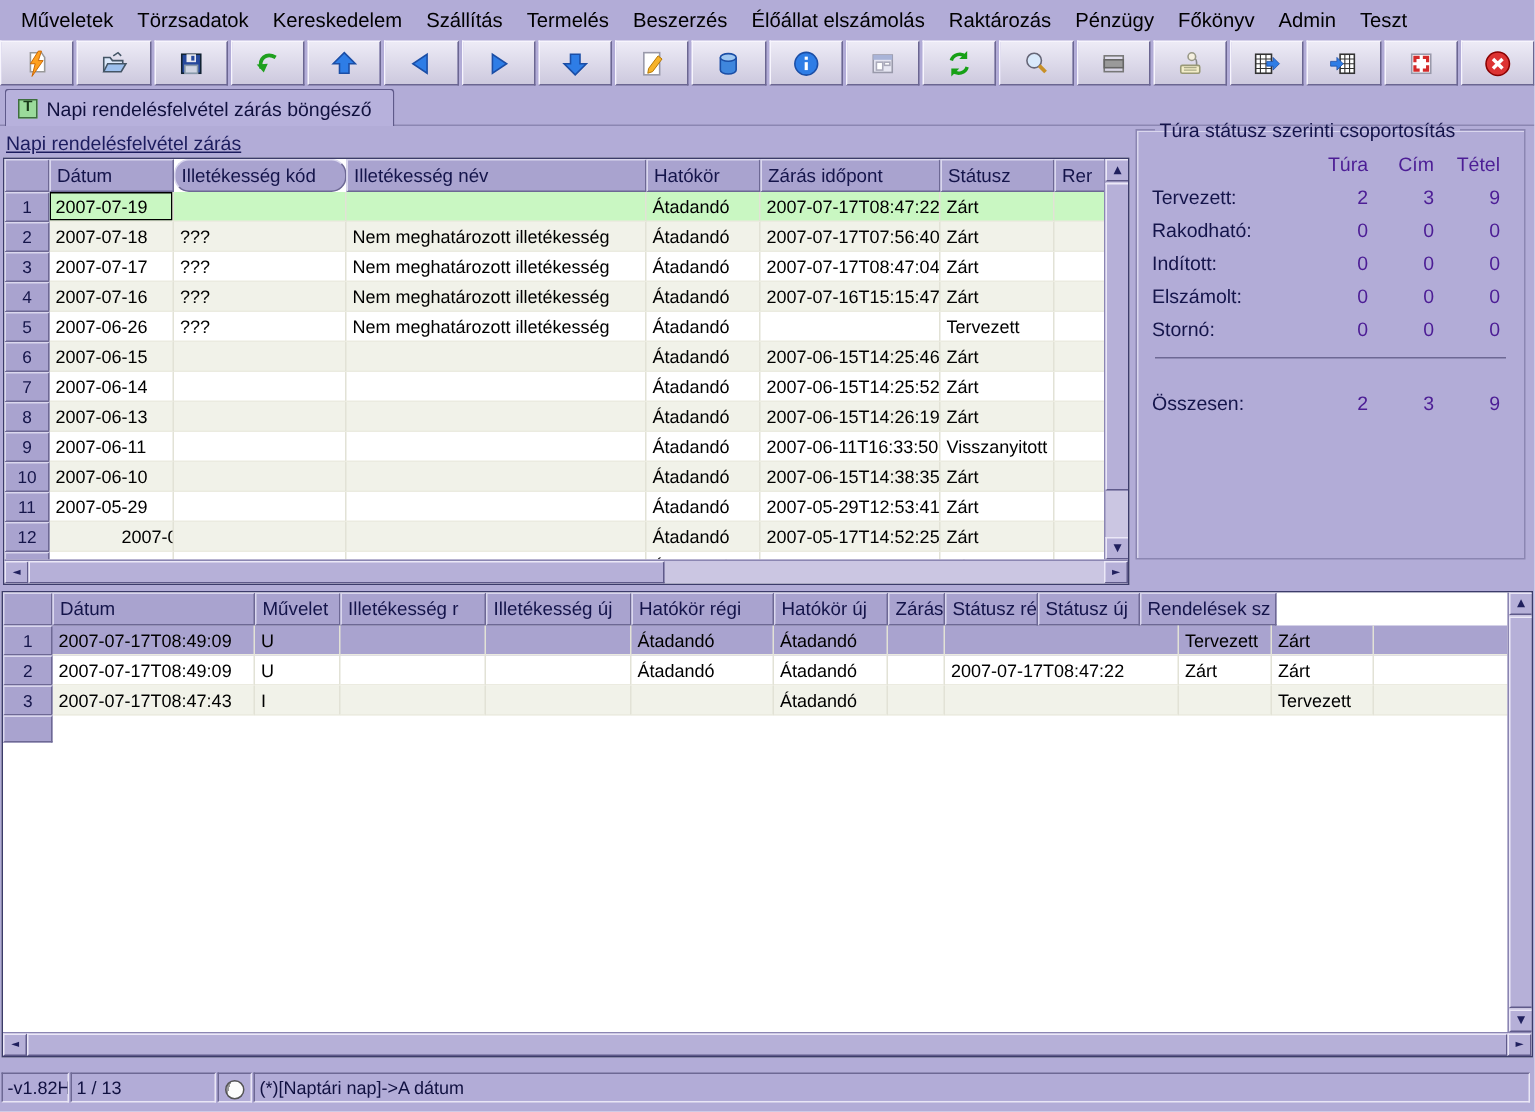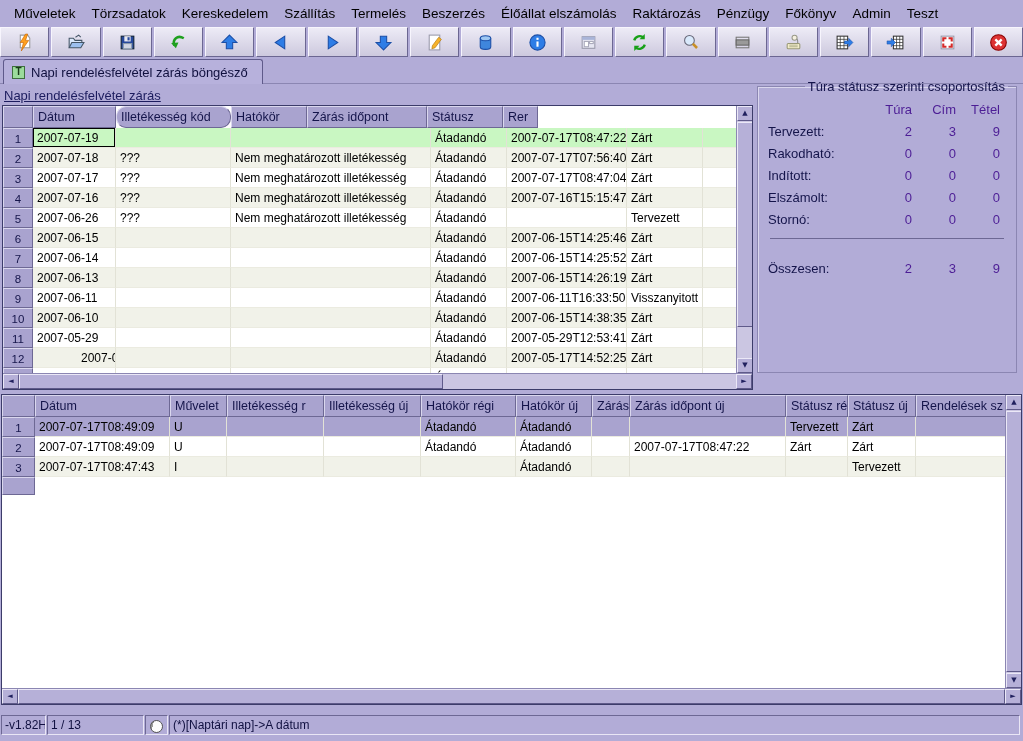--- a/index.html
+++ b/index.html
@@ -53,21 +53,21 @@
   .sbv{position:absolute;top:0;right:0;bottom:16px;width:16px;background:#cbc6e2;border-left:1px solid #8b86b2;box-sizing:border-box;}
   .sbh{position:absolute;left:0;right:0;bottom:0;height:16px;background:#cbc6e2;border-top:1px solid #8b86b2;box-sizing:border-box;}
   .sbbtn{position:absolute;width:16px;height:15px;background:#b6b0d8;border:1px solid;
     border-color:#ebe8f7 #5f5a8a #5f5a8a #ebe8f7;box-sizing:border-box;color:#20205e;
     font-family:"DejaVu Sans",sans-serif;font-size:7px;line-height:13px;text-align:center;}
   .sbthumb{position:absolute;background:#b6b0d8;border:1px solid;border-color:#ebe8f7 #5f5a8a #5f5a8a #ebe8f7;box-sizing:border-box;}
 
   
   #tourbox{position:absolute;left:757px;top:79px;width:260px;height:294px;box-sizing:border-box;
     border:1px solid #8b86b2;box-shadow:1px 1px 0 #dad7ee inset;margin:0;padding:4px 10px;}
-  #tourbox legend{font-size:13px;color:#14144a;padding:0 3px;margin-left:2px;text-align:right;}
+  #tourbox legend{font-size:13px;color:#14144a;padding:0 3px;margin-left:2px;}
   .trow{display:flex;height:22px;font-size:13px;color:#14144a;align-items:center;}
   .tlabel{width:100px;}
   .tval{width:44px;text-align:right;color:#4c1d95;}
   .tsep{border:none;border-top:1px solid #6d6894;margin:8px 2px 18px 2px;}
 
   
   #statusbar{position:absolute;left:0;right:0;top:712px;height:27px;font-size:12px;color:#101040;}
   .sp{position:absolute;top:3px;height:20px;border:1px solid;border-color:#6d6894 #e9e6f5 #e9e6f5 #6d6894;
     box-sizing:border-box;padding:2px 3px;white-space:nowrap;overflow:hidden;}
   .radioicon{display:inline-block;width:11px;height:11px;border-radius:50%;border:1px solid #555;
@@ -272,20 +272,21 @@
   </div>
 
   <a id="gridlink">Napi rendelésfelvétel zárás</a>
 
   <div class="grid" id="grid1">
     <div class="gbody" id="g1body">
         <div class="grow head">
           <div class="gc nc" style="flex: 0 0 30px;"></div>
           <div class="gc hc" style="flex: 0 0 83px;">Dátum</div>
           <div class="gc hc" style="flex: 0 0 115px; border-radius: 10px;">Illetékesség kód</div>
+          <div class="gc hc" style="flex: 0 0 200px;">Illetékesség név</div>
           <div class="gc hc" style="flex: 0 0 76px;">Hatókör</div>
           <div class="gc hc" style="flex: 0 0 120px;">Zárás időpont</div>
           <div class="gc hc" style="flex: 0 0 76px;">Státusz</div>
           <div class="gc hc" style="flex: 0 0 35px;">Rer</div>
         </div>
         <div class="grow selg">
           <div class="gc nc" style="flex: 0 0 30px;">1</div>
           <div class="gc dc focus" style="flex: 0 0 83px;">2007-07-19</div>
           <div class="gc dc" style="flex: 0 0 115px;"></div>
           <div class="gc dc" style="flex: 0 0 200px;"></div>
@@ -480,21 +481,20 @@
     <div class="gbody" id="g2body">
         <div class="grow head">
           <div class="gc nc" style="flex: 0 0 33px;"></div>
           <div class="gc hc" style="flex: 0 0 135px;">Dátum</div>
           <div class="gc hc" style="flex: 0 0 57px;">Művelet</div>
           <div class="gc hc" style="flex: 0 0 97px;">Illetékesség r</div>
           <div class="gc hc" style="flex: 0 0 97px;">Illetékesség új</div>
           <div class="gc hc" style="flex: 0 0 95px;">Hatókör régi</div>
           <div class="gc hc" style="flex: 0 0 76px;">Hatókör új</div>
           <div class="gc hc" style="flex: 0 0 38px;">Zárás</div>
-          <div class="gc hc" style="flex: 0 0 156px;">Zárás időpont új</div>
           <div class="gc hc" style="flex: 0 0 62px;">Státusz régi</div>
           <div class="gc hc" style="flex: 0 0 68px;">Státusz új</div>
           <div class="gc hc" style="flex: 0 0 91px;">Rendelések sz</div>
         </div>
         <div class="grow selp">
           <div class="gc nc" style="flex: 0 0 33px;">1</div>
           <div class="gc dc" style="flex: 0 0 135px;">2007-07-17T08:49:09</div>
           <div class="gc dc" style="flex: 0 0 57px;">U</div>
           <div class="gc dc" style="flex: 0 0 97px;"></div>
           <div class="gc dc" style="flex: 0 0 97px;"></div>

